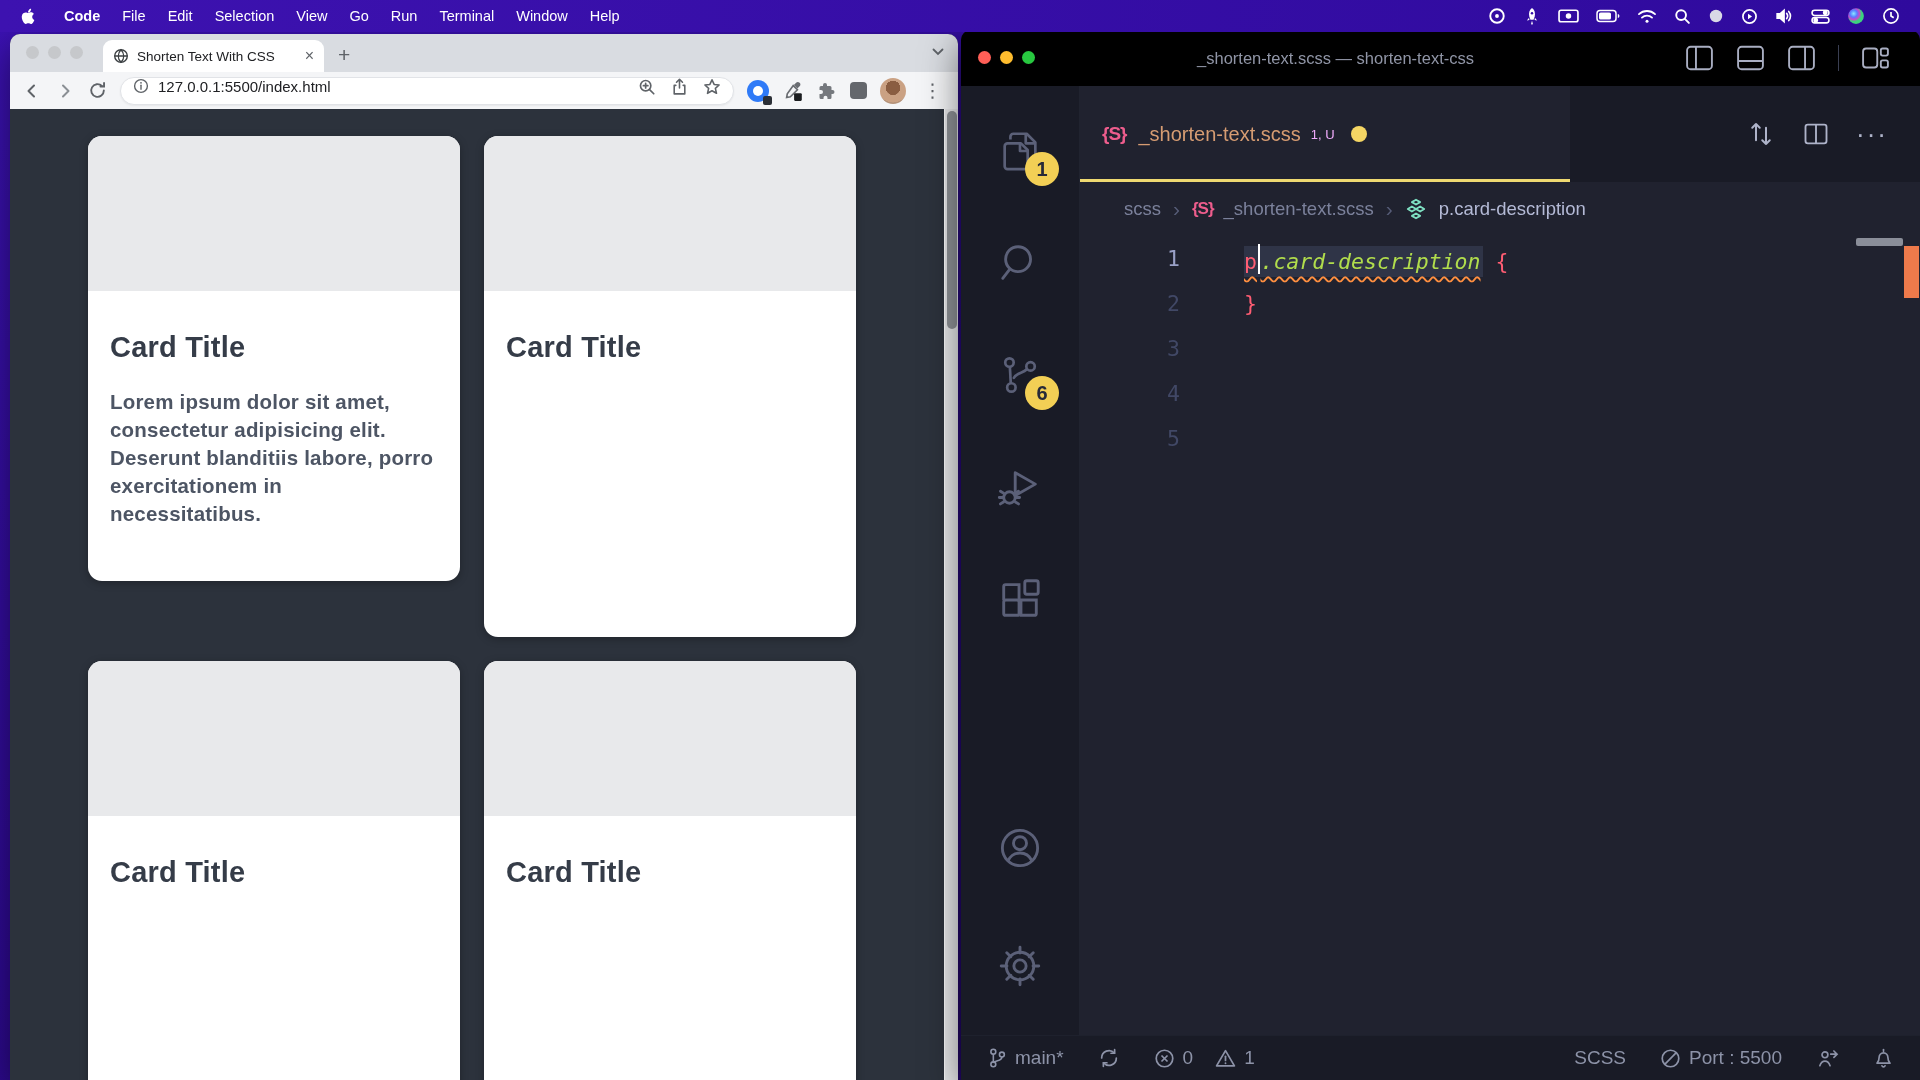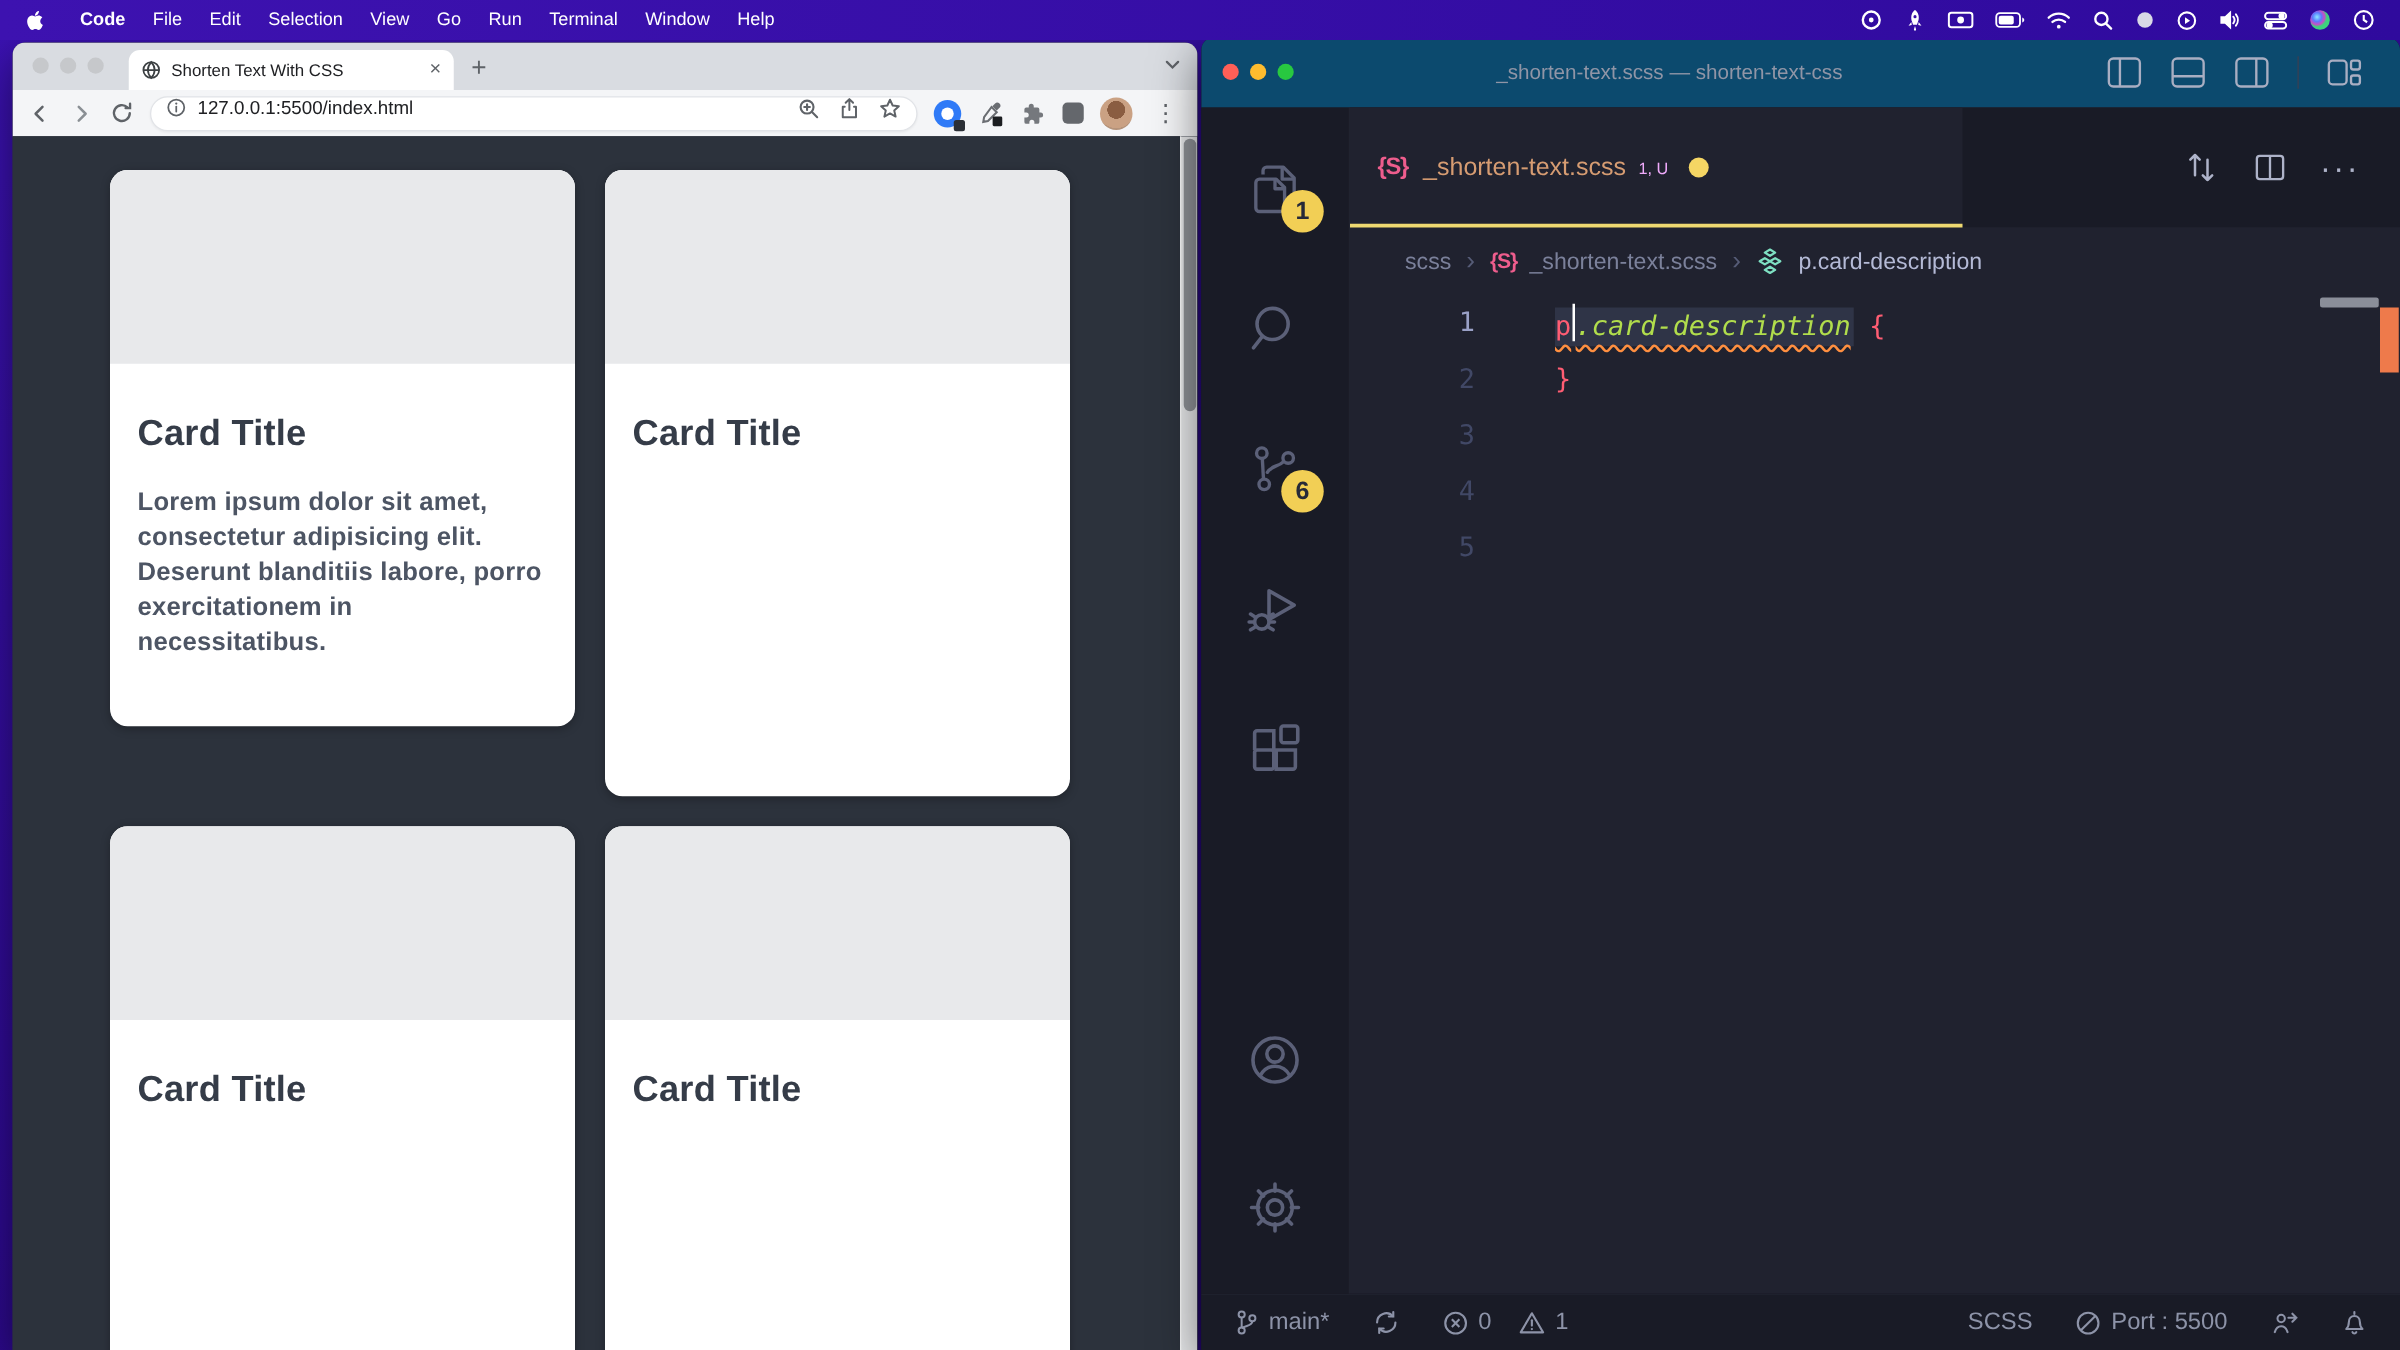--- a/index.html
+++ b/index.html
@@ -22,21 +22,21 @@
     border-radius:10px 10px 0 0; overflow:hidden; background:#2c323c;
     box-shadow:0 12px 38px rgba(0,0,0,.5); }
   .vscode-window { position:absolute; left:961px; top:30px; width:959px; height:1050px;
     border-radius:10px 10px 0 0; overflow:hidden; background:#191b26;
     box-shadow:0 12px 38px rgba(0,0,0,.55); }
 
   
   .tabstrip { height:38px; background:#d9dce1; display:flex; align-items:flex-end; position:relative; }
   .tlights { position:absolute; left:16px; top:12px; display:flex; gap:9px; }
   .tlights .dot { width:13px; height:13px; border-radius:50%; background:#c6c8cb; }
-  .ctab { margin-left:93px; width:260px; height:32px; background:#fff; border-radius:9px 9px 0 0;
+  .ctab { margin-left:93px; width:221px; height:32px; background:#fff; border-radius:9px 9px 0 0;
     display:flex; align-items:center; padding:0 10px; }
   .ctab .fav { display:flex; margin-right:8px; }
   .ctab .ttl { font-size:13.5px; color:#202124; white-space:nowrap; overflow:hidden; flex:1; }
   .ctab .cls { color:#5f6368; font-size:16px; margin-left:6px; }
   .newtab { color:#5f6368; font-size:21px; line-height:30px; margin-left:14px; padding-bottom:2px; }
   .tabchev { position:absolute; right:14px; top:14px; }
 
   .ctoolbar { height:37px; background:#f4f5f7; display:flex; align-items:center; padding:0 12px; gap:13px; }
   .navic { display:flex; color:#5f6368; }
   .navic.fwd { color:#8a8f94; }
@@ -60,21 +60,21 @@
   .card { background:#fff; border-radius:14px; overflow:hidden; box-shadow:0 2px 8px rgba(0,0,0,.28); }
   .card.h1 { height:445px; } .card.h2 { height:501px; } .card.h3 { height:445px; } .card.h4 { height:501px; }
   .card .img { height:155px; background:#e8e9eb; }
   .card .body { padding:40px 22px 0 22px; }
   .card h2 { font-size:29px; font-weight:800; color:#353c48; margin-bottom:24px; letter-spacing:.2px; }
   .card p { font-size:20.5px; line-height:28px; font-weight:600; color:#4d5564; letter-spacing:.2px; }
   .pscroll { position:absolute; top:0; right:0; bottom:0; width:14px; background:#e7e8ea; border-left:1px solid #fbfbfc; }
   .pscroll .thumb { position:absolute; top:2px; left:1.5px; width:10px; height:218px; background:#8f9297; border-radius:6px; }
 
   
-  .vtitlebar { height:56px; position:relative; display:flex; align-items:center; background:#0c4a6e; }
+  .vtitlebar { height:56px; position:relative; display:flex; align-items:center; background:#000000; }
   .vtl { position:absolute; left:17px; top:21px; display:flex; gap:9px; }
   .vtl .dot { width:13px; height:13px; border-radius:50%; }
   .vtl .r { background:#ff5f57; } .vtl .y { background:#febc2e; } .vtl .g { background:#28c840; }
   .vtitle { position:absolute; left:calc(50% - 105px); transform:translateX(-50%);
     color:#9095a6; font-size:16.5px; white-space:nowrap; }
   .vlayout { position:absolute; right:30px; display:flex; align-items:center; gap:22px; color:#a9aec2; }
   .vlayout .sep { width:1px; height:26px; background:#3a3f52; }
 
   .vbody { position:absolute; top:56px; left:0; right:0; bottom:45px; display:flex; }
   .activitybar { width:118px; background:#191b26; display:flex; flex-direction:column; align-items:center;

